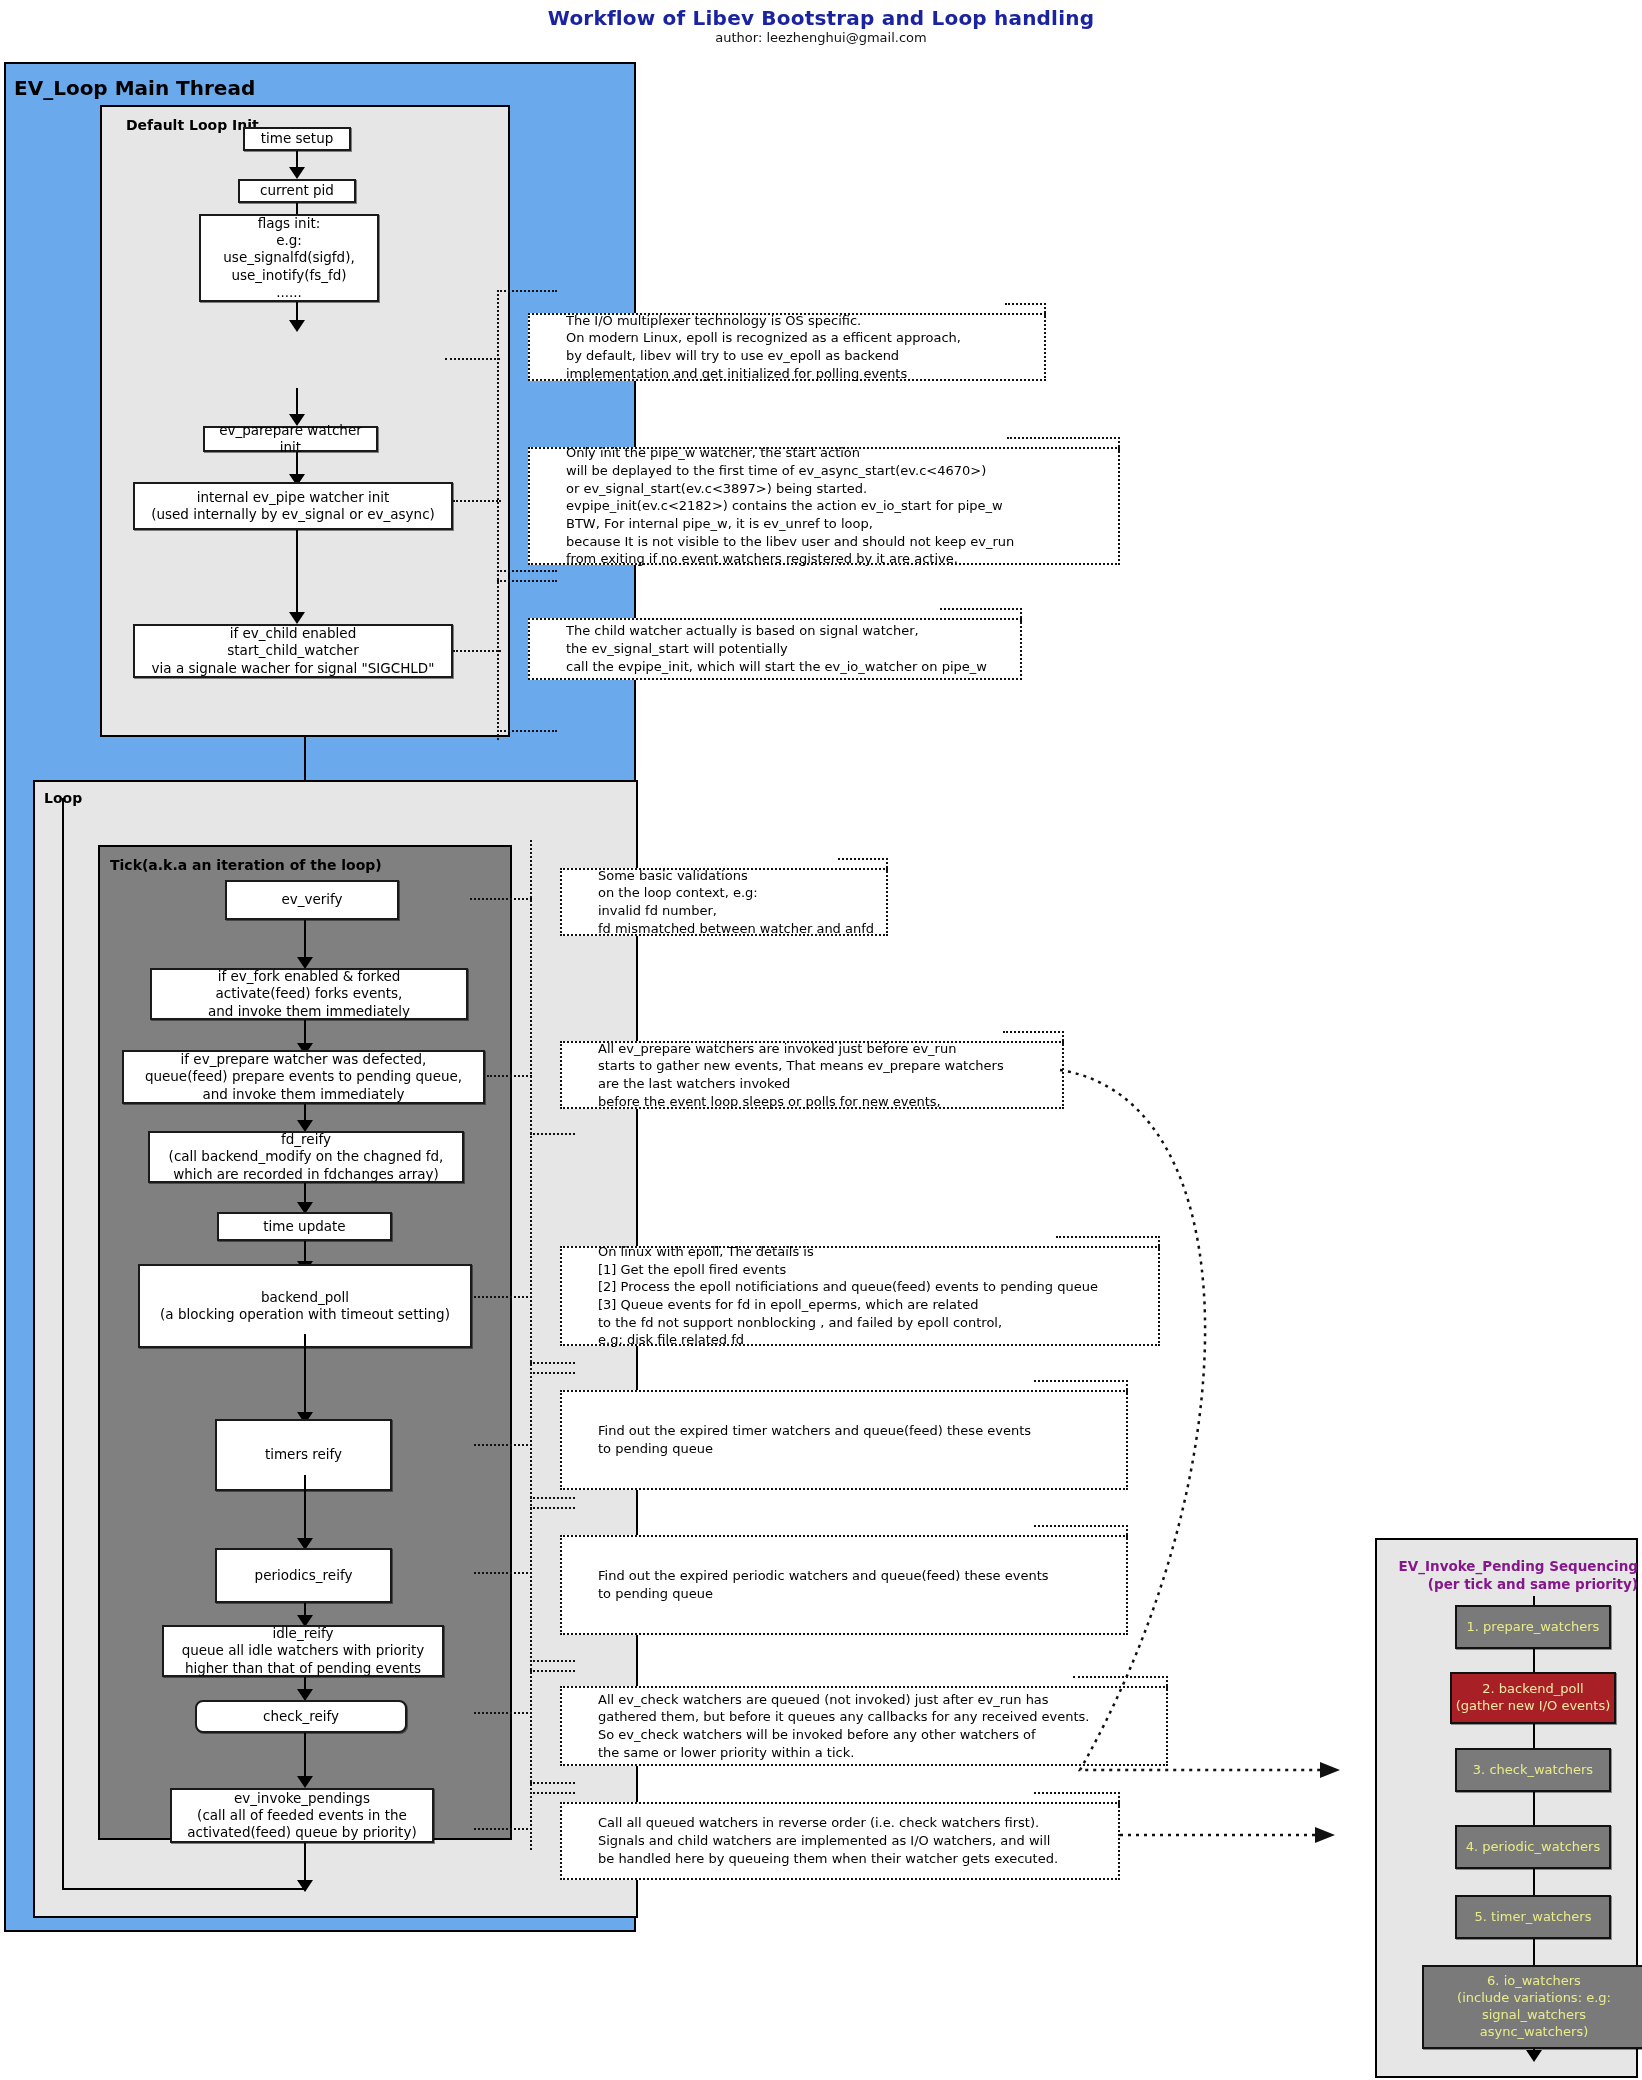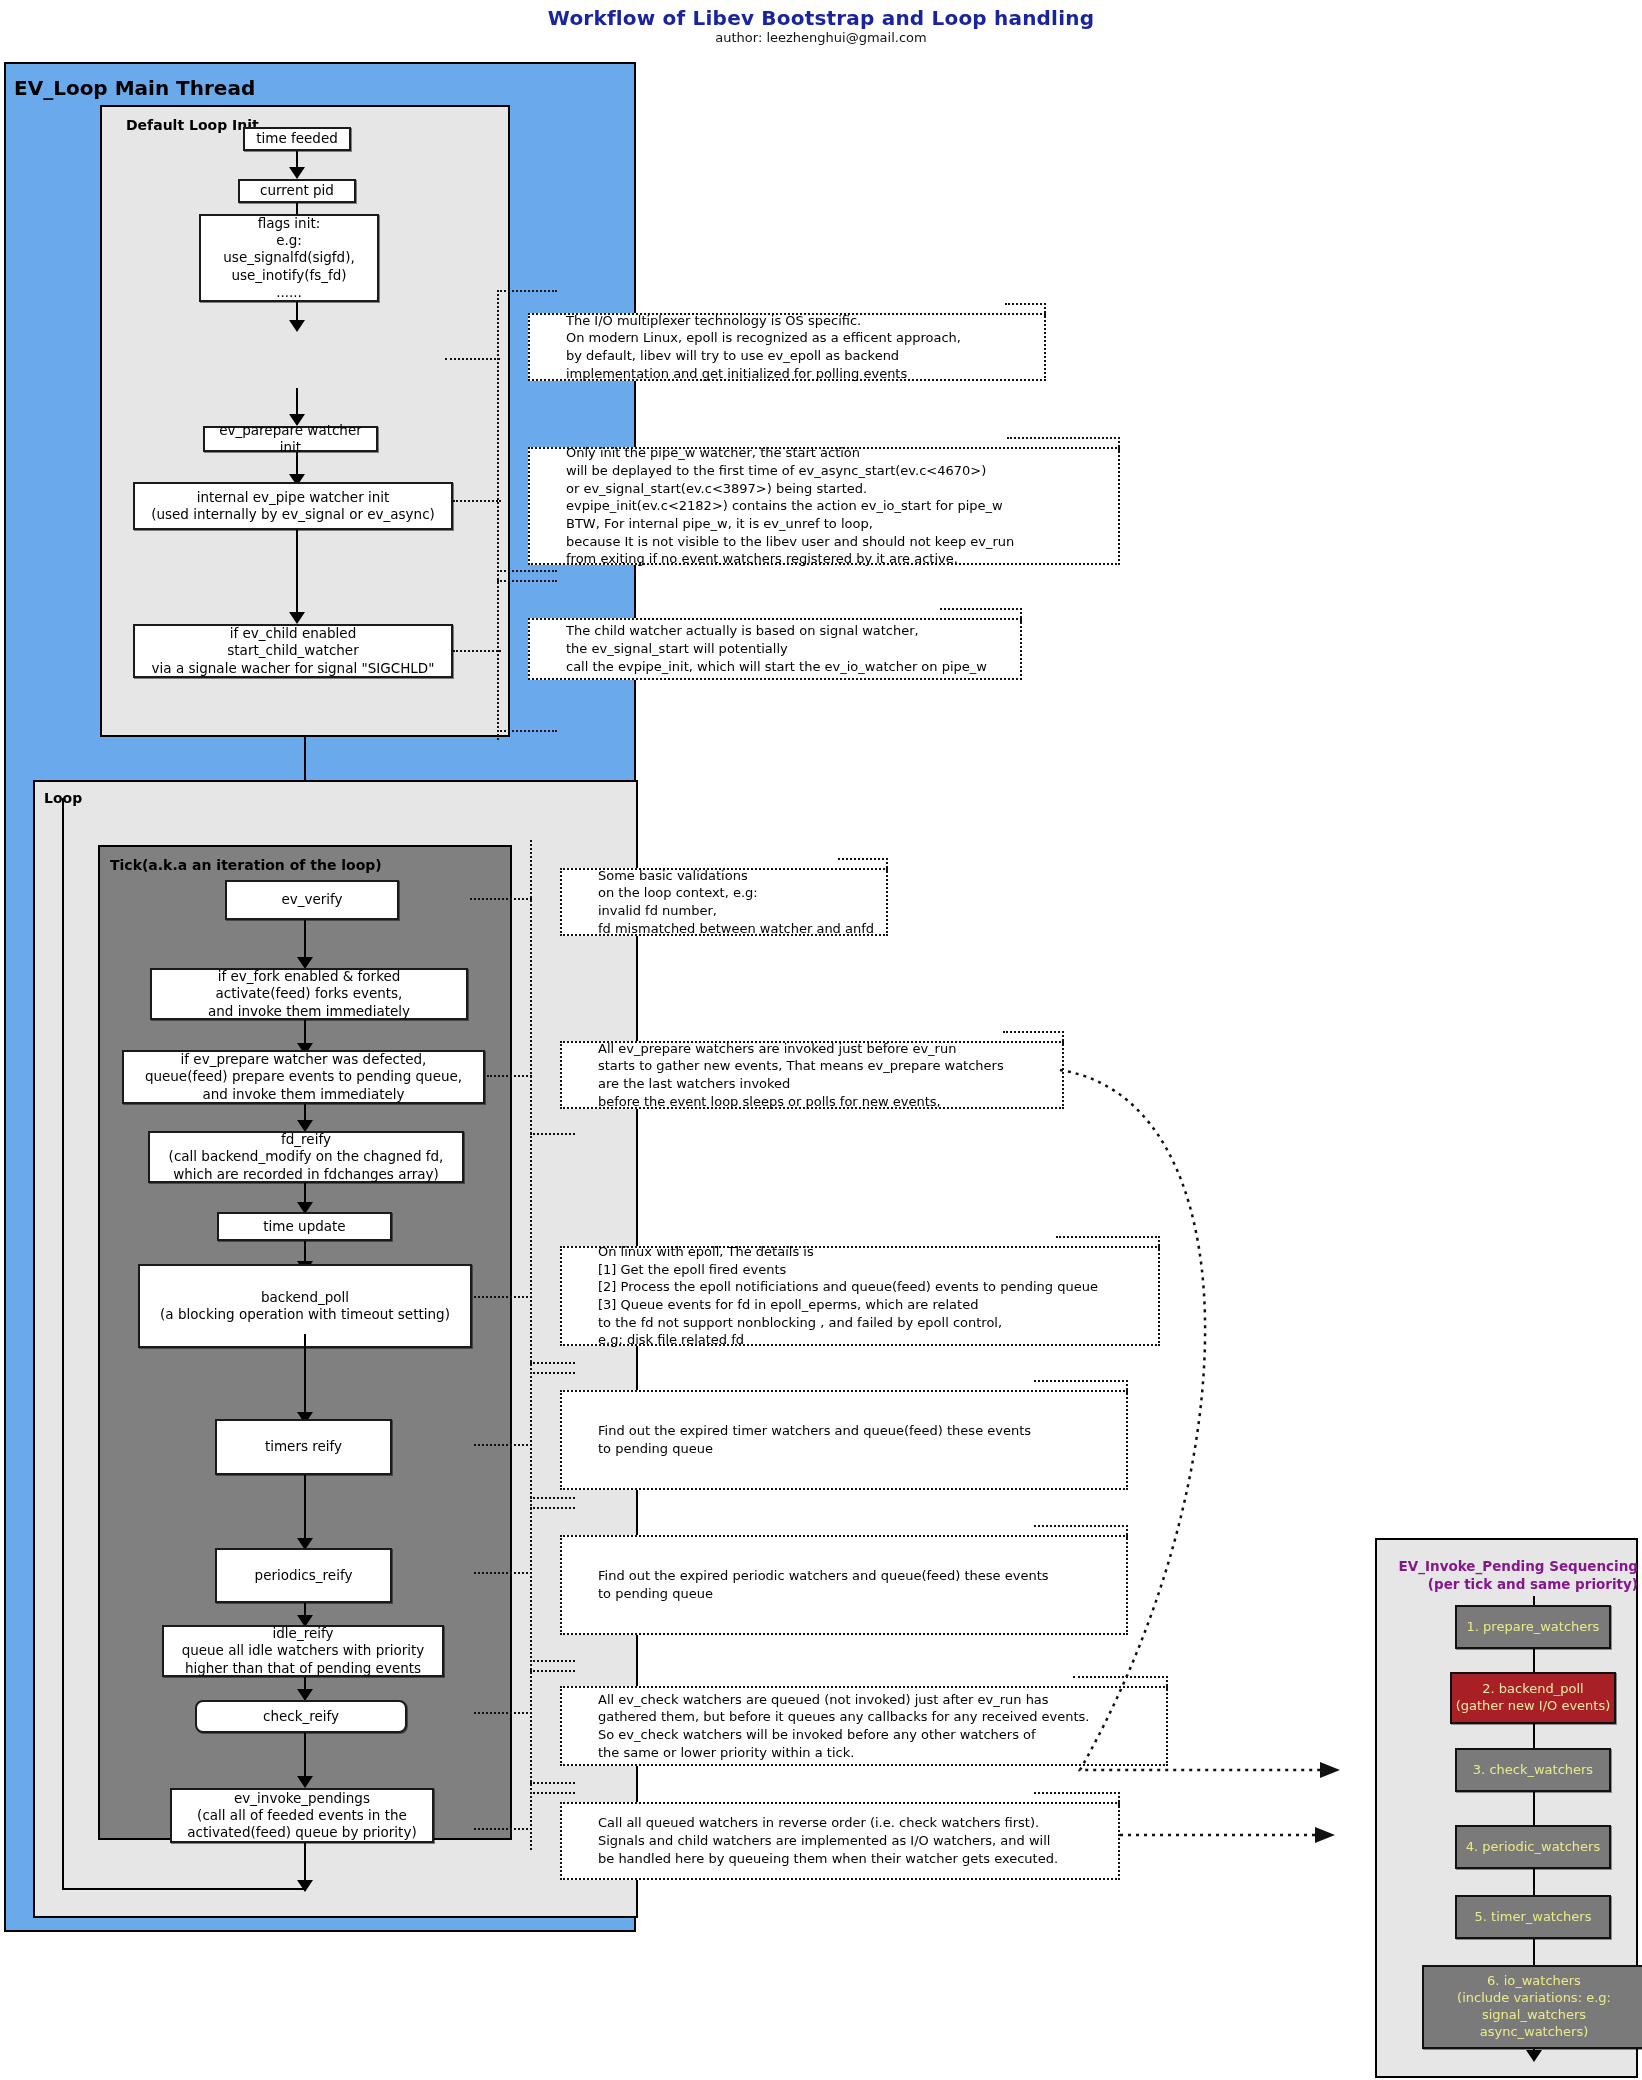--- a/index.html
+++ b/index.html
@@ -63,21 +63,21 @@
 
   <div class="title">Workflow of Libev Bootstrap and Loop handling</div>
   <div class="subtitle">author: leezhenghui@gmail.com</div>
 
   <div class="swim" style="left:4px;top:62px;width:632px;height:1870px;"></div>
   <div class="swim-label" style="left:14px;top:76px;">EV_Loop Main Thread</div>
 
   <div class="group" style="left:100px;top:105px;width:410px;height:632px;"></div>
   <div class="group-label" style="left:126px;top:117px;">Default Loop Init</div>
 
-  <div class="node" style="left: 243px; top: 127px; width: 108px; height: 24px; white-space: pre-line;">time feeded</div>
+  <div class="node" style="left: 243px; top: 127px; width: 108px; height: 24px; white-space: pre-line;">time setup</div>
   <div class="vline" style="left:296px;top:151px;height:18px;"></div>
   <div class="arrow-d" style="left:289px;top:167px;"></div>
 
   <div class="node" style="left: 238px; top: 179px; width: 118px; height: 24px; white-space: pre-line;">current pid</div>
   <div class="vline" style="left:296px;top:203px;height:20px;"></div>
   <div class="arrow-d" style="left:289px;top:221px;"></div>
 
   <div class="node" style="left: 199px; top: 214px; width: 180px; height: 88px; white-space: pre-line;">flags init:
 e.g:
 use_signalfd(sigfd),
@@ -141,21 +141,21 @@
 
   <div class="node" style="left: 217px; top: 1212px; width: 175px; height: 29px; white-space: pre-line;">time update</div>
   <div class="vline" style="left:304px;top:1241px;height:25px;"></div>
   <div class="arrow-d" style="left:297px;top:1261px;"></div>
 
   <div class="node" style="left: 138px; top: 1264px; width: 334px; height: 84px; white-space: pre-line;">backend_poll
 (a blocking operation with timeout setting)</div>
   <div class="vline" style="left:304px;top:1334px;height:84px;"></div>
   <div class="arrow-d" style="left:297px;top:1412px;"></div>
 
-  <div class="node" style="left: 215px; top: 1419px; width: 177px; height: 56px; white-space: pre-line;">timers reify</div>
+  <div class="node" style="left: 215px; top: 1419px; width: 177px; height: 72px; white-space: pre-line;">timers reify</div>
   <div class="vline" style="left:304px;top:1475px;height:68px;"></div>
   <div class="arrow-d" style="left:297px;top:1538px;"></div>
 
   <div class="node" style="left: 215px; top: 1548px; width: 177px; height: 55px; white-space: pre-line;">periodics_reify</div>
   <div class="vline" style="left:304px;top:1603px;height:18px;"></div>
   <div class="arrow-d" style="left:297px;top:1615px;"></div>
 
   <div class="node" style="left: 162px; top: 1625px; width: 282px; height: 52px; white-space: pre-line;">idle_reify
 queue all idle watchers with priority
 higher than that of pending events</div>

